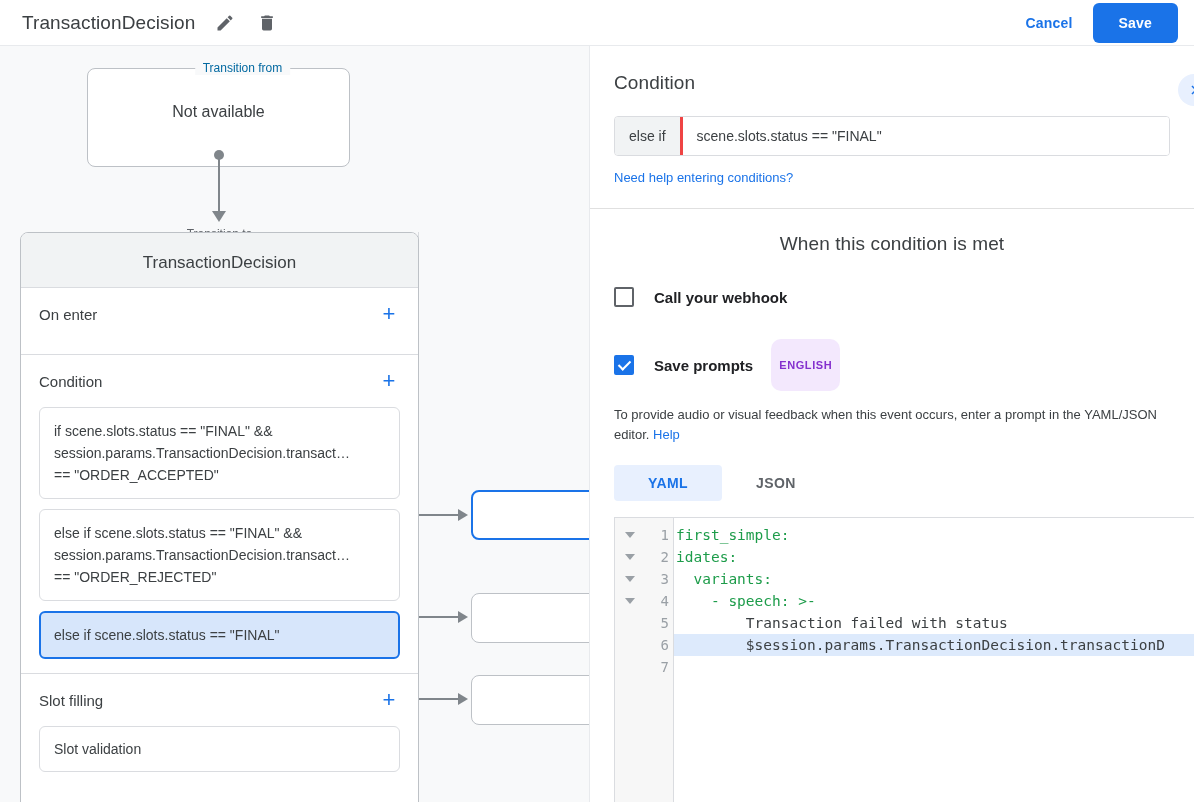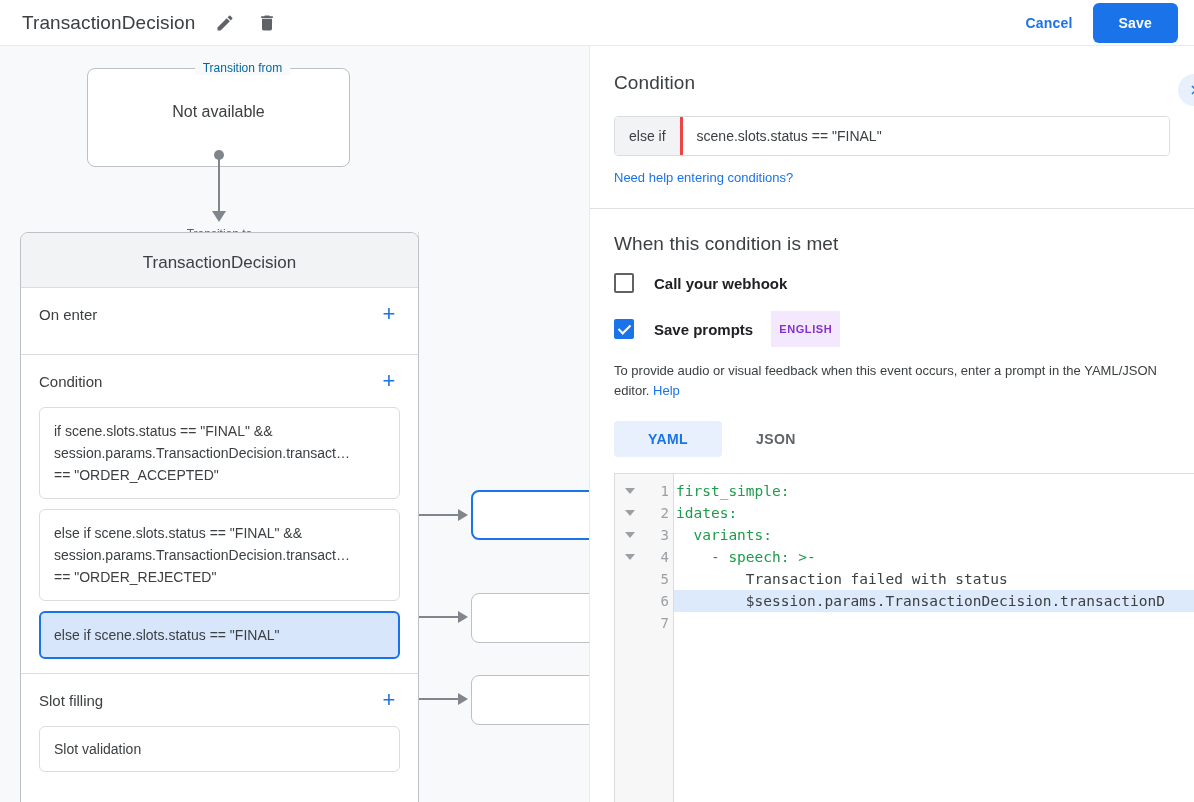--- a/index.html
+++ b/index.html
@@ -236,23 +236,23 @@
     padding: 0 14px;
     font-size: 14px; color: #3c4043;
     background: #fff;
   }
   #cond-help {
     display: inline-block; margin-top: 14px;
     font-size: 13px; color: #1a73e8; cursor: pointer;
   }
 
   #panel-sec2 { padding: 24px 24px 0 24px; }
-  #sec2-title { font-size: 19px; color: #3c4043; letter-spacing: .1px; }
-
-  .ck-row { display: flex; align-items: center; margin-top: 18px; }
+  #sec2-title { font-size: 19px; color: #3c4043; letter-spacing: .1px; text-align: center; }
+
+  .ck-row { display: flex; align-items: center; margin-top: 32px; }
   .ckbox {
     width: 20px; height: 20px; border-radius: 2px;
     border: 2px solid #5f6368; background: #ffffff;
     cursor: pointer; flex: 0 0 auto;
     position: relative;
   }
   .ckbox.checked {
     background: #1a73e8; border-color: #1a73e8;
   }
   .ckbox.checked::after {
@@ -262,21 +262,21 @@
     border: solid #fff; border-width: 0 2px 2px 0;
     transform: rotate(45deg);
   }
   .ck-label {
     margin-left: 20px; font-size: 15px; font-weight: 700; color: #202124;
   }
   #lang-badge {
     margin-left: 18px;
     background: #f3e8fd; color: #8430ce;
     font-size: 11px; font-weight: 700; letter-spacing: .6px;
-    padding: 12px 8px; border-radius: 0;
+    padding: 20px 8px; border-radius: 10px;
   }
   #prompt-desc {
     margin-top: 14px; font-size: 13px; color: #3c4043; line-height: 20px;
     max-width: 560px;
   }
   #prompt-desc .lnk { color: #1a73e8; cursor: pointer; }
 
   #tabs { display: flex; margin-top: 20px; }
   .tab {
     font-size: 14px; font-weight: 600; letter-spacing: .4px;

